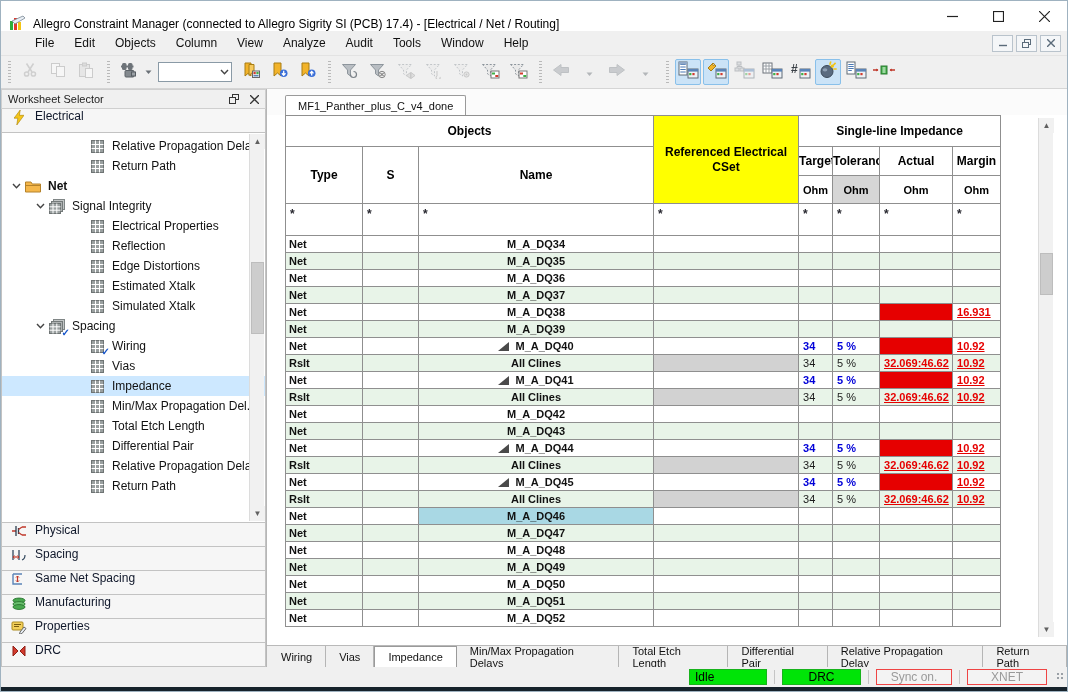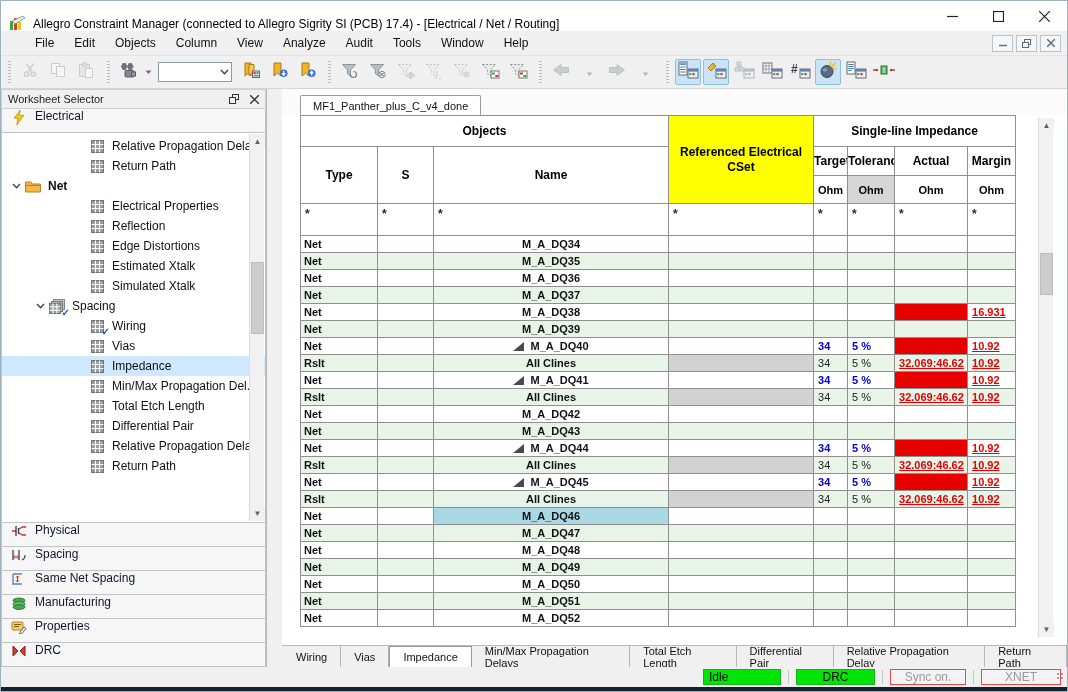--- a/index.html
+++ b/index.html
@@ -27,21 +27,21 @@
           background-image:repeating-linear-gradient(to bottom,#b9b9b9 0 1px, transparent 1px 3px); }
   .tb-btn { min-width:26px; height:26px; display:flex; align-items:center; justify-content:center; border:1px solid transparent; border-radius:2px; margin:0 1px; }
   .tb-btn.active { background:#cbe3f7; border-color:#89c0ea; }
   .tb-btn.disabled { opacity:.45; }
   .tb-dd { width:10px; height:26px; display:flex; align-items:center; justify-content:center; }
   .combobox { width:74px; height:20px; background:#fff; border:1px solid #8a9aa6; margin:0 5px; display:flex; align-items:center; }
   .combobox .cb-value { flex:1; font-size:11px; padding-left:3px; }
   .combobox .cb-arrow { width:14px; display:flex; justify-content:center; }
 
   
-  .body-area { flex:1 1 auto; display:flex; min-height:0;gap:15px; }
+  .body-area { flex:1 1 auto; display:flex; min-height:0; }
 
   
   .left-panel { width:266px; flex:0 0 auto; display:flex; flex-direction:column; background:#f0f0f0; border-right:1px solid #b6b6b6; }
   .panel-titlebar { height:20px; display:flex; align-items:center; font-size:11px; color:#222; padding:0 4px 0 6px; border:1px solid #cfcfcf; background:#f0f0f0; }
   .pt-btns { margin-left:auto; display:flex; gap:6px; align-items:center; }
   .pt-btn { width:14px; height:14px; display:flex; align-items:center; justify-content:center; color:#333; font-size:11px; }
   .acc-header { height:24px; display:flex; gap:8px; padding:0 9px; background:#f6f6f6; border:1px solid #c3c3c3; border-top:none; font-size:12px; color:#0f172a; flex:0 0 auto; }
   .acc-header .sec-icon { width:16px; height:16px; display:flex; align-items:center; justify-content:center; }
   .tree { flex:1 1 auto; background:#fff; border:1px solid #c3c3c3; border-top:none; position:relative; overflow:hidden; padding-top:3px; }
   .tree-item { height:20px; display:flex; align-items:center; font-size:12px; white-space:nowrap; color:#111; }
@@ -88,21 +88,21 @@
   .v-dim  { color:#1c1c1c; text-align:left; padding-left:4px !important; }
   .v-red  { color:#e60000; font-weight:bold; text-align:left; padding-left:4px !important;text-decoration:underline; }
   .main-vscroll { right:14px; top:3px; bottom:8px; }
 
   
   .bottom-tabs { height:22px; background:#f0f0f0; border-top:1px solid #b9b9b9; display:flex; align-items:stretch; font-size:11px; flex:0 0 auto; padding-left:1px; }
   .btab { padding:0 13px; display:flex; align-items:center; border-right:1px solid #b5b5b5; color:#111; background:#f0f0f0; }
   .btab.active { background:#fff; border:1px solid #9a9a9a; border-bottom:none; }
 
   
-  .statusbar { height:20px; background:#f0f0f0; display:flex; align-items:center; justify-content:flex-end; padding-right:6px; gap:7px; flex:0 0 auto; }
+  .statusbar { height:20px; background:#f0f0f0; display:flex; align-items:center; justify-content:flex-end; padding-right:20px; gap:7px; flex:0 0 auto; }
   .sb-box { height:16px; font-size:12px; display:flex; align-items:center; justify-content:center; }
   .sb-green { background:#00e407; border:1px solid #18b31c; color:#000; }
   .sb-plain { background:#f3f3f3; border:1px solid #ef4444; color:#9a9a9a; }
   .sb-sep { width:1px; height:14px; background:#c5c5c5; }
   .sb-grip { position:absolute; right:3px; bottom:7px; width:8px; height:8px;
              background-image:radial-gradient(#9aa0a6 1px, transparent 1px); background-size:4px 4px; }
   .dark-strip { height:4px; background:#16222b; flex:0 0 auto; }
   .statusbar { position:relative; }
 </style>
 </head>
@@ -451,20 +451,36 @@
                 <path d="M1 1 L4.5 4.7 L8 1" fill="none" stroke="#444" stroke-width="1.4"></path>
               </svg>
             </span>
             <span class="t-icon">
               <svg width="16" height="13">
                 <path d="M0.5 12 V2 h5.5 l1.2 2 h8.3 v8 Z" fill="#f5b74a" stroke="#b5822a"></path>
                 <path d="M0.5 5.5 h15" stroke="#b5822a"></path>
               </svg>
             </span>
             <span class="t-label">Net</span>
+          </div>
+          <div class="tree-item" style="padding-left: 30px;">
+            <span class="chev">
+              <svg width="9" height="6">
+                <path d="M1 1 L4.5 4.7 L8 1" fill="none" stroke="#444" stroke-width="1.4"></path>
+              </svg>
+            </span>
+            <span class="t-icon">
+              <svg width="16" height="15">
+                <rect x="4.5" y="0.5" width="11" height="10" fill="#c2c6c6" stroke="#808686"></rect>
+                <rect x="2.5" y="2.5" width="11" height="10" fill="#aeb2b2" stroke="#747a7a"></rect>
+                <rect x="0.5" y="4.5" width="11" height="10" fill="#9aa0a0" stroke="#6e7474"></rect>
+                <path d="M0.5 7.8 h11 M0.5 11.2 h11 M4 4.5 v10 M7.8 4.5 v10" stroke="#fff"></path>
+              </svg>
+            </span>
+            <span class="t-label">Signal Integrity</span>
           </div>
           <div class="tree-item" style="padding-left: 70px;">
             <span class="chev"></span>
             <span class="t-icon">
               <svg width="13" height="13">
                 <rect x="0.5" y="0.5" width="12" height="12" fill="#9aa0a0" stroke="#6e7474"></rect>
                 <path d="M0.5 4.5 h12 M0.5 8.5 h12 M4.5 0.5 v12 M8.5 0.5 v12" stroke="#fff"></path>
               </svg>
             </span>
             <span class="t-label">Electrical Properties</span>

